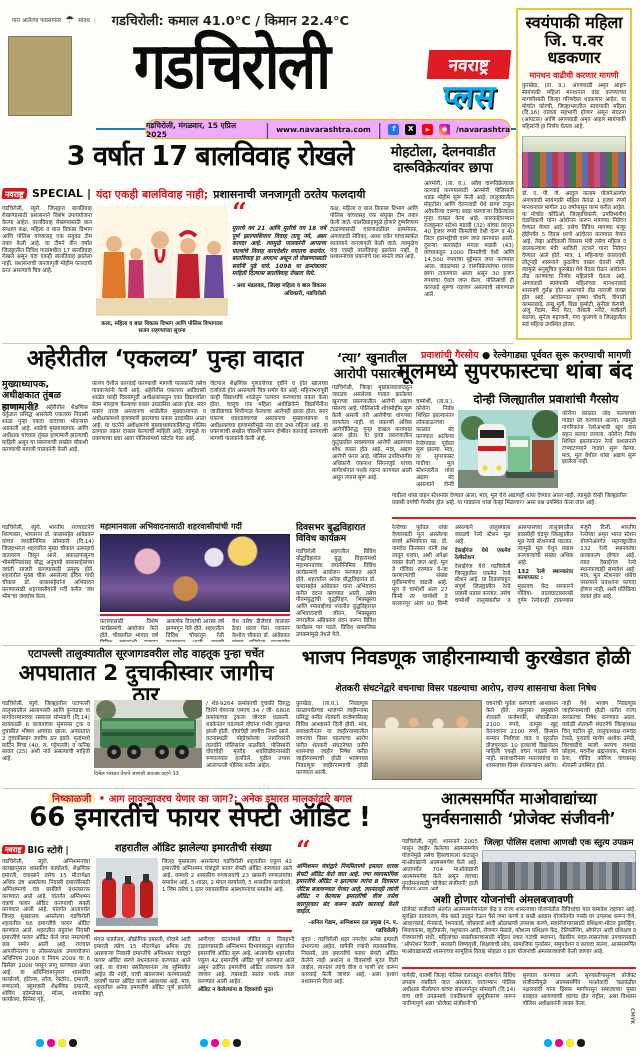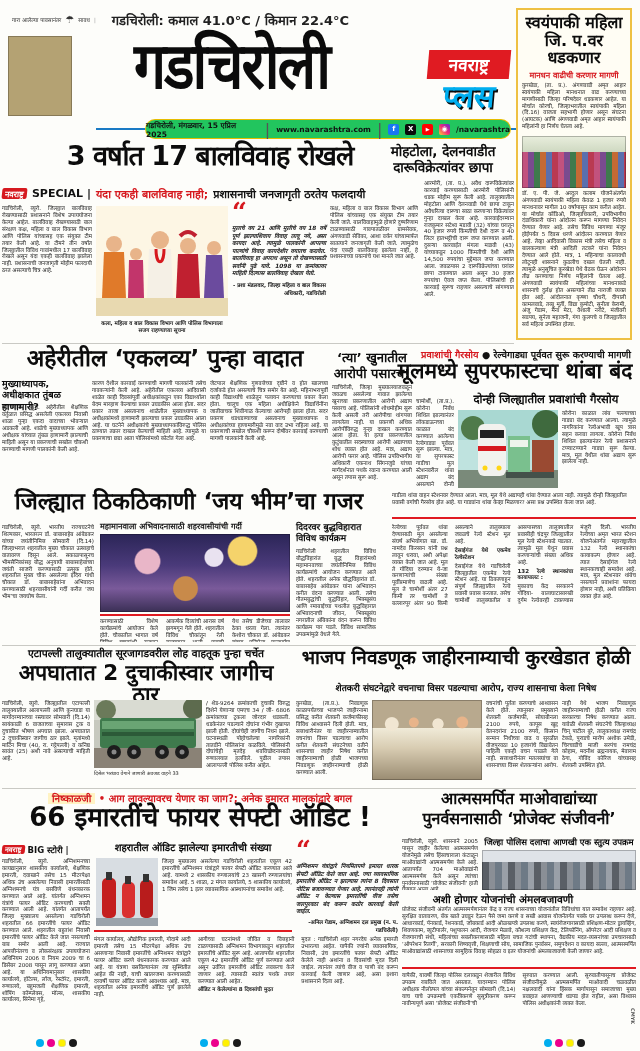--- a/index.html
+++ b/index.html
@@ -49,21 +49,21 @@
 
   <div class="abs" style="left:134px;top:34px;width:292px;font-size:57px;font-weight:900;letter-spacing:-2px;line-height:1;color:#0b0b0b;transform:scaleY(1.12);transform-origin:top;">गडचिरोली</div>
 
   <div class="abs" style="left:428px;top:50px;width:82px;text-align:center;">
     <div style="background:#e01b22;color:#fff;font-size:17px;font-weight:900;padding:3px 2px;transform:skewX(-5deg);">नवराष्ट्र</div>
     <div style="color:#00aeef;font-size:31px;font-weight:900;line-height:1.1;transform:skewX(-5deg);text-shadow:1.5px 1.5px 0 #0b0b0b;">प्लस</div>
   </div>
 
   <div class="abs" style="left:96px;top:128px;width:424px;height:2px;background:#1a7ac4;"></div>
 
-  <div class="abs" style="left:146px;top:120px;width:364px;height:18px;background:#22c55e;border-radius:9px;display:flex;align-items:center;justify-content:center;gap:6px;box-shadow:0 0 0 1px #e6bd00;">
+  <div class="abs" style="left:146px;top:120px;width:364px;height:18px;background:#f0abfc;border-radius:9px;display:flex;align-items:center;justify-content:center;gap:6px;box-shadow:0 0 0 1px #e6bd00;">
     <span class="bold" style="font-size:7.5px;">गडचिरोली, मंगळवार, 15 एप्रिल 2025</span>
     <span style="color:#555;">|</span>
     <span style="font-size:7.5px;font-weight:bold;">www.navarashtra.com</span>
     <span style="color:#555;">|</span>
     <span class="icon" style="background:#1877f2;">f</span>
     <span class="icon" style="background:#0b0b0b;">X</span>
     <span class="icon" style="background:#ff0000;font-size:5px;">▶</span>
     <span class="icon" style="background:linear-gradient(45deg,#f9ce34,#ee2a7b,#6228d7);">◉</span>
     <span style="font-size:7.5px;font-weight:bold;text-align:right;">/navarashtra</span>
   </div>
@@ -153,34 +153,33 @@
       <rect x="50" y="26" width="22" height="36" fill="#7ac08e"></rect>
       <rect x="52" y="30" width="18" height="7" fill="#eef4ec"></rect>
       <rect x="74" y="30" width="22" height="32" fill="#9a4a32"></rect>
       <rect x="48" y="62" width="48" height="6" fill="#44514a"></rect>
     </svg>
   </div>
   <div class="abs bt" style="left:562px;top:410px;width:74px;height:78px;">कोरोना काळात लांब पल्ल्याच्या गाड्या बंद करण्यात आल्या. त्यामुळे नागरिकांना रेल्वेअभावी खूप त्रास सहन करावा लागला. कोरोना निर्बंध शिथिल झाल्यानंतर रेल्वे प्रशासनाने टप्प्याटप्प्याने गाड्या सुरू केल्या. मात्र, मूल येथील थांबा अद्याप सुरू झालेला नाही.</div>
   <div class="abs cap" style="left:392px;top:492px;width:244px;font-weight:normal;font-size:5.5px;">गाडीला थांबा वाहन स्टेशनवर देण्यात आला. मात्र, मूल येथे अद्यापही थांबा देण्यात आला नाही. त्यामुळे दोन्ही जिल्ह्यातील प्रवासी वर्गाची गैरसोय होत आहे. या गाड्यांना थांबा केव्हा मिळणार? असा प्रश्न उपस्थित केला जात आहे.</div>
   <div class="abs rule-red" style="left:392px;top:517px;width:244px;"></div>
 
-  <div class="abs hl center" style="left:2px;top:490px;width:374px;font-size:23px;">जिल्ह्यात ठिकठिकाणी ‘जय भीम’चा गजर</div>
   <div class="abs bt" style="left:2px;top:524px;width:92px;height:116px;">गडचिरोली, ब्युरो. भारतीय राज्यघटनेचे शिल्पकार, भारतरत्न डॉ. बाबासाहेब आंबेडकर यांच्या जयंतीनिमित्त सोमवारी (दि.14) जिल्हाभरात शहरातील मुख्य चौकात उत्साहाचे वातावरण दिसून आले. सकाळपासूनच भीमसैनिकांसह बौद्ध अनुयायी बाबासाहेबांच्या जयंती साजरी करण्यासाठी उत्सुक होते. शहरातील मुख्य चौक असलेल्या इंदिरा गांधी चौकात डॉ. बाबासाहेबांना अभिवादन करण्यासाठी शहरवासीयांनी गर्दी करीत ‘जय भीम’चा जयघोष केला.</div>
   <div class="abs cap" style="left:100px;top:522px;width:190px;font-size:8px;">महामानवाला अभिवादनासाठी शहरवासीयांची गर्दी</div>
   <div class="abs photo" style="left:100px;top:534px;width:190px;height:78px;background:
       radial-gradient(circle at 75% 22%,#f5d36b 0 9%,transparent 10%),
       radial-gradient(circle at 60% 30%,#e9e2f0 0 7%,transparent 8%),
       radial-gradient(circle at 25% 35%,#e9b6c8 0 8%,transparent 9%),
       radial-gradient(circle at 45% 70%,#c88a4a 0 10%,transparent 11%),
       linear-gradient(180deg,#2b2557 0%,#4a3a7a 40%,#7a5a9a 70%,#3a2f55 100%);"></div>
   <div class="abs rule-red" style="left:100px;top:614px;width:190px;height:1.5px;"></div>
   <div class="abs bt" style="left:100px;top:618px;width:58px;height:24px;">करण्यासाठी विशेष कार्यक्रमांचे आयोजन केले होते. चौकातील भागात वर्ष विविध चषकांशी सजवून सकाळपासूनच भजने होत, ते दरम्यान मुख्यमंत्री सजले होते.</div>
   <div class="abs bt" style="left:166px;top:618px;width:58px;height:24px;">आकर्षक दिव्यांची आरास वर्ष झगमगून गेले होते. शहरातील विविध चौकांतून रॅली काढण्यात आली. पाहणी नवविचारा हातात मिरवणारे.</div>
   <div class="abs bt" style="left:232px;top:618px;width:58px;height:24px;">येथ तसेच डीजेच्या तालावर ठेका धरला गेला. त्यानंतर केशोरा चौकात डॉ. आंबेडकर यांच्या प्रतिमेला माल्यार्पण करीत अभिवादन करण्यात आले.</div>
-  <div class="abs hl" style="left:296px;top:522px;width:80px;font-size:9px;line-height:1.2;">दिदरवर बुद्धविहारात विविध कार्यक्रम</div>
+  <div class="abs hl" style="left:296px;top:522px;width:80px;font-size:9px;line-height:1.2;">दिवसभर बुद्धविहारात विविध कार्यक्रम</div>
   <div class="abs bt" style="left:296px;top:548px;width:80px;height:94px;">गडचिरोली शहरातील विविध बौद्धविहारांत बुद्ध विहारांमध्ये महामानवाच्या जयंतीनिमित्त विविध कार्यक्रमांचे आयोजन करण्यात आले होते. शहरातील अनेक बौद्धविहारांत डॉ. बाबासाहेब आंबेडकर यांना अभिवादन करीत वंदना करण्यात आली. तसेच गौतमबुद्धांची बुद्धविहार, भिक्खूसंघ आणि रमाबाईच्या पथलीत बुद्धविहारात अभिवादनाची जीवन, भिक्खूसंघ नगरातील अंबिकांना वंदन करून विविध कार्यक्रम पार पडले. विविध सामाजिक उपक्रमांमुळे वेधले गेले.</div>
 
   <div class="abs bt c4" style="left:392px;top:524px;width:244px;height:118px;">
     <p>रेल्वेच्या पूर्ववत थांबा देण्यासाठी मूल असलेल्या संघर्ष अभियोगात खा. डॉ. नामदेव किरसान यांनी प्रश्न लावून धरावा, अशी अपेक्षा व्यक्त केली जात आहे. मूल ते गोंदिया दरम्यान ये-जा करणाऱ्यांची संख्या पूर्वीप्रमाणेच वाढली आहे. मूल ते चामोर्शी अंतर 27 किमी तर चामोर्शी ते बल्लारपूर अंतर 90 किमी असल्याने तालुक्याला जवळचे रेल्वे स्टेशन मूल आहे.</p>
     <p class="bold">देसाईगंज येथे एकमेव रेल्वेस्टेशन</p>
     <p>देसाईगंज येथे गडचिरोली जिल्ह्यातील एकमेव रेल्वे स्टेशन आहे. या ठिकाणाहून संपूर्ण जिल्ह्यातील रेल्वे प्रवासी प्रवास करतात. तसेच चामोर्शी तालुक्यातील व आसपासच्या तालुक्यातील प्रवासीही चंद्रपूर जिल्ह्यातील मूल रेल्वे स्टेशनकडे पडतात. त्यामुळे मूल येथून प्रवास करणाऱ्यांची संख्या अधिक आहे.</p>
     <p class="bold">132 रेल्वे स्थानकांचा कायापालट :</p>
     <p>मुकावच केंद्र सरकारने गोंदिया- बालाघाटासारखी दुर्गम रेल्वेवरही टाकण्यास मंजुरी दिली. भारतीय रेल्वेच्या अमृत भारत स्टेशन योजनेअंतर्गत महाराष्ट्रातील 132 रेल्वे स्थानकांचा कायाकल्प होणार आहे. त्यात देसाईगंज रेल्वे स्थानकाचाही समावेश आहे. मात्र, मूल स्टेशनवर थांबेच नसल्याने प्रवाशांना फायदा होणार नाही, अशी प्रतिक्रिया व्यक्त होत आहे.</p>
   </div>
 

